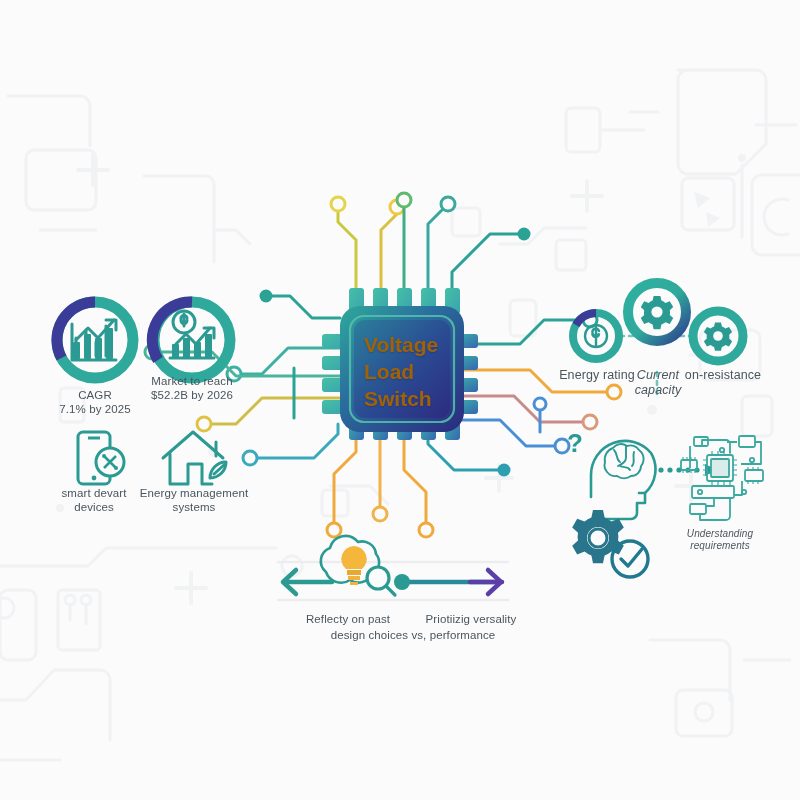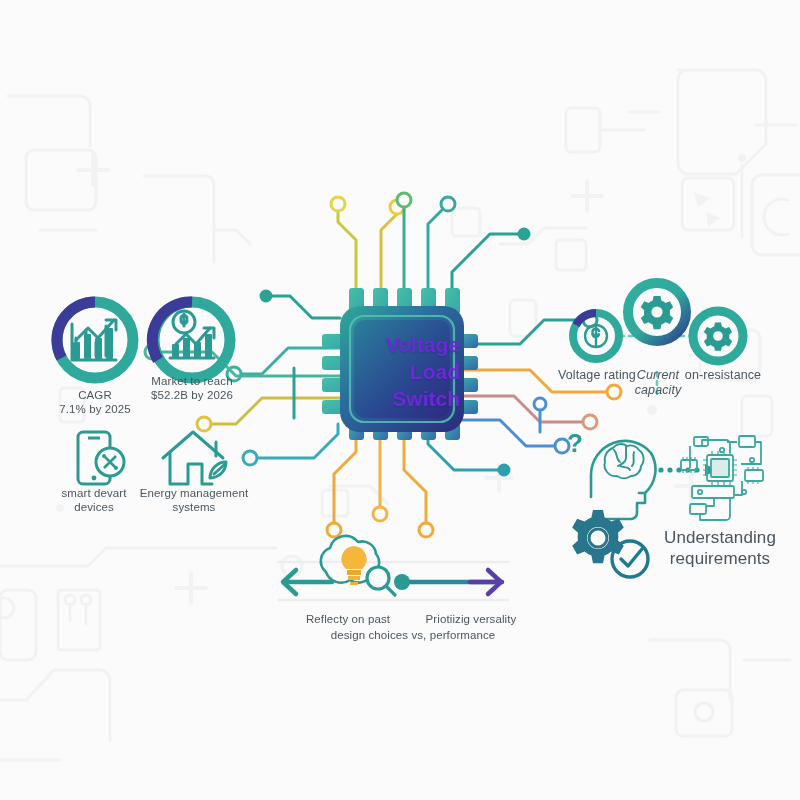--- a/index.html
+++ b/index.html
@@ -18,28 +18,28 @@
   .lbl{
     position:absolute;
     text-align:center;
     line-height:1.22;
     color:#4a555d;
     white-space:pre-line;
     letter-spacing:.1px;
   }
   .lbl-sm{font-size:11.5px;}
   .lbl-md{font-size:12.5px;}
-  .lbl-lg{font-size:17px;}
+  .lbl-lg{font-size:10px;font-style:italic;}
   .chip-text{
     position:absolute;
-    color:#6d28d9;
+    color:#a16207;
     font-size:21px;
     line-height:1.28;
     font-weight:600;
-    text-align:right;
+    text-align:left;
     white-space:pre-line;
     text-shadow:0 1px 2px rgba(0,0,0,.18);
   }
 </style>
 </head>
 <body>
 
 <div id="stage">
 
   <svg class="layer" viewBox="0 0 800 800">
@@ -352,21 +352,21 @@
 
     <g>
       <circle cx="718" cy="336" r="25" fill="none" stroke="#2fa99b" stroke-width="9"></circle>
       <g fill="#2a9a93" transform="translate(718,336)">
         <path d="M-3 -13.5 h6 l.9 3.9 a10 10 0 0 1 3.4 2 l3.8 -1.5 l3 5.1 l-2.9 2.7 a10 10 0 0 1 0 3.9 l2.9 2.7 l-3 5.1 l-3.8 -1.5 a10 10 0 0 1 -3.4 2 l-.9 3.9 h-6 l-.9 -3.9 a10 10 0 0 1 -3.4 -2 l-3.8 1.5 l-3 -5.1 l2.9 -2.7 a10 10 0 0 1 0 -3.9 l-2.9 -2.7 l3 -5.1 l3.8 1.5 a10 10 0 0 1 3.4 -2 z"></path>
         <circle cx="0" cy="0" r="4.8" fill="#fbfbfc"></circle>
       </g>
     </g>
   </svg>
 
-  <div class="lbl lbl-md" style="left:552px; top:368px; width:90px;">Voltage rating</div>
+  <div class="lbl lbl-md" style="left:552px; top:368px; width:90px;">Energy rating</div>
   <div class="lbl lbl-md" style="left:624px; top:368px; width:68px;font-style:italic;">Current
 capacity</div>
   <div class="lbl lbl-md" style="left:676px; top:368px; width:94px;">on-resistance</div>
 
   <svg class="layer" viewBox="0 0 800 800">
 
     <text x="567" y="452" fill="#2a9a93" font-family="Liberation Sans, sans-serif" font-size="26" font-weight="700">?</text>
 
     <g stroke="#2a9a93" stroke-width="2.6" fill="none" stroke-linecap="round" stroke-linejoin="round">
       <path d="M591 497 v-22 a34 34 0 0 1 60 -22 a32 32 0 0 1 -6 40 l0 10 h-8 v10 a6 6 0 0 1 -6 6 h-28 l0 8"></path>

